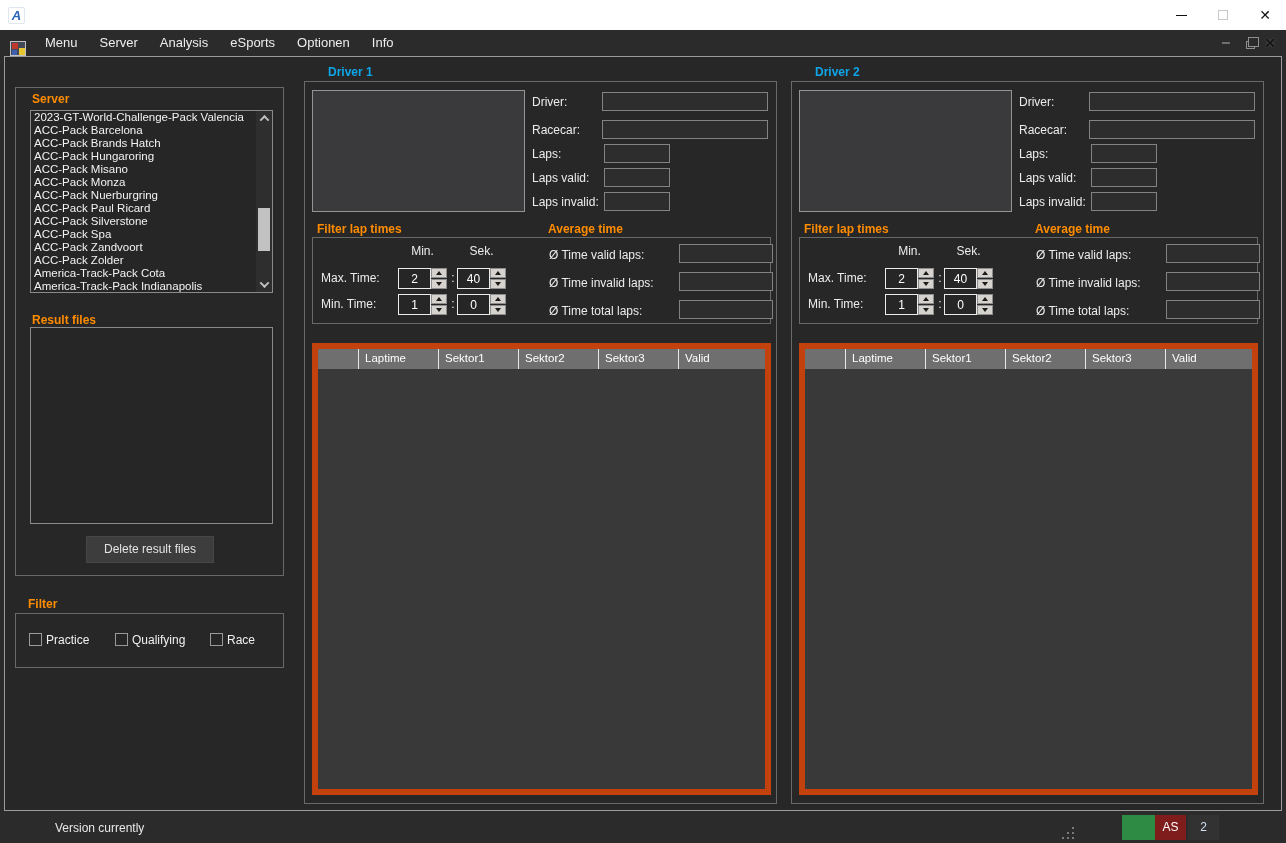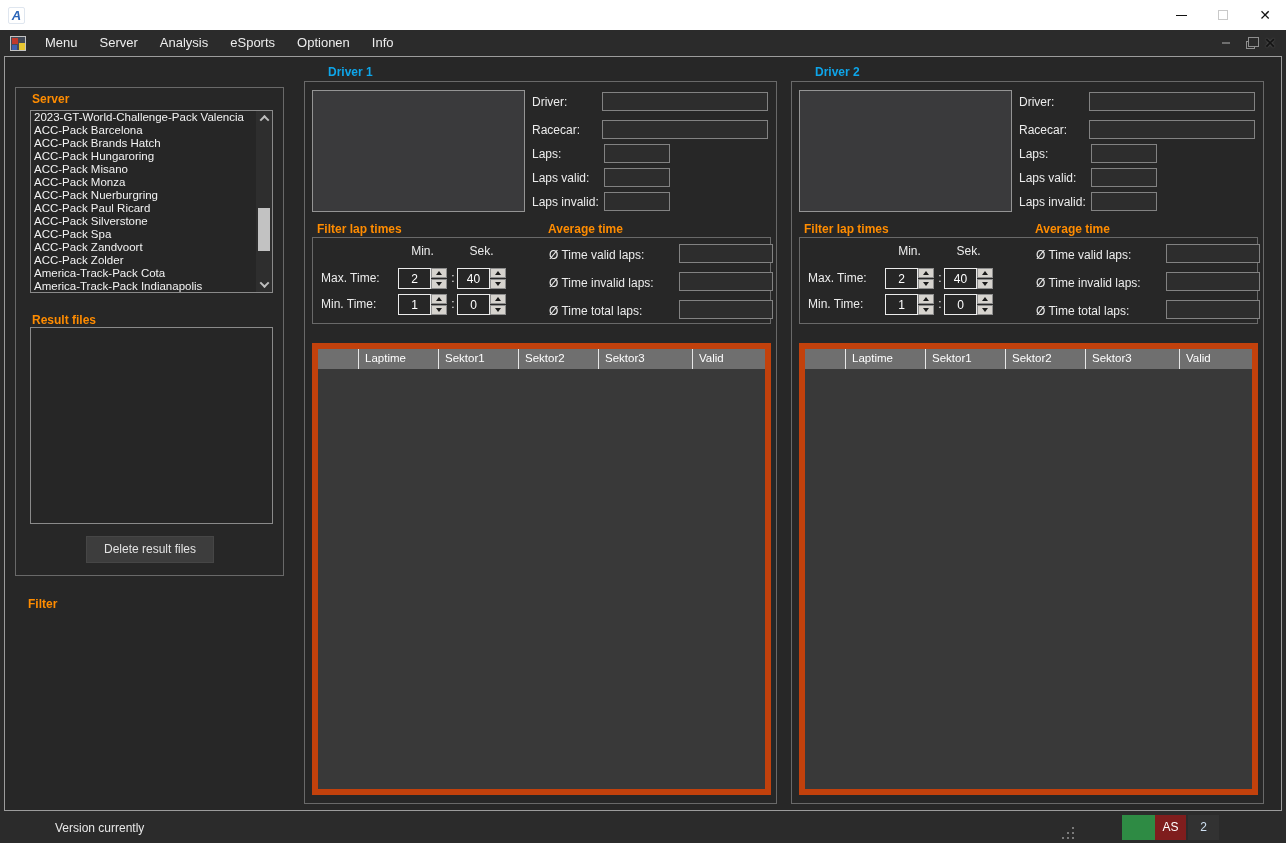--- a/index.html
+++ b/index.html
@@ -16,21 +16,21 @@
     background:#fff; color:#2a64b8; font-weight:bold; font-style:italic;
     font-size:13px; line-height:15px; text-align:center; border-radius:2px; }
   #title-text { font-size:13px; color:#111; white-space:nowrap; }
   .win-btns { margin-left:auto; display:flex; height:100%; }
   .win-btn { width:42px; height:100%; display:flex; align-items:center; justify-content:center; }
   .glyph-min { width:11px; height:1px; background:#111; }
   .glyph-max { width:10px; height:10px; border:1px solid #c9c9c9; }
   .glyph-close { font-size:14px; color:#111; line-height:1; }
   
   #menubar { position:absolute; left:0; top:30px; width:1286px; height:26px;
-    background:#2b2b2b; display:flex; align-items:center; }
+    background:#2b2b2b; display:flex; align-items:flex-end; }
   .form-icon { position:relative; width:16px; height:15px; margin:0 8px 0 10px;
     background:#434a57; border:1px solid #c3c3c3; }
   .form-icon .fi-red { position:absolute; left:1px; top:1px; width:6px; height:6px; background:#c0392b; }
   .form-icon .fi-blue { position:absolute; left:1px; top:8px; width:5px; height:5px; background:#3f5fae; }
   .form-icon .fi-yellow { position:absolute; left:8px; top:6px; width:6px; height:7px; background:#e7c631; }
   .menu-item { padding:0 11px; font-size:13px; color:#ededed; line-height:26px; }
   .mdi-btns { margin-left:auto; display:flex; align-items:center; height:100%; }
   .mdi-btn { width:24px; height:100%; display:flex; align-items:center; justify-content:center; }
   .mdi-min { width:8px; height:2px; background:#6e6e6e; }
   .mdi-restore { position:relative; width:9px; height:8px; border:1px solid #8f8f8f; background:#2b2b2b; margin-top:3px; }
@@ -110,21 +110,21 @@
   .avg-input { position:absolute; left:366px; width:94px; height:19px; background:#2d2d2d;
     border:1px solid #828282; color:#fff; font-size:12px; padding:0 3px;
     font-family:"Liberation Sans", sans-serif; }
   .ai1 { top:6px; } .ai2 { top:34px; } .ai3 { top:62px; }
   .lap-table { position:absolute; left:7px; top:261px; width:459px; height:452px;
     background:#393939; border:6px solid #c2410c; }
   .tbl-header { display:flex; height:20px; background:#6f6f6f; }
   .th-cell { height:20px; line-height:19px; font-size:11.5px; color:#fff; padding-left:6px;
     border-left:1px solid #e6e6e6; overflow:hidden; white-space:nowrap; }
   .th-cell:first-child { border-left:none; padding-left:0; }
-  .th-rowhdr { width:40px; } .th-c { width:80px; } .th-last { flex:1;margin-left:14px; }
+  .th-rowhdr { width:40px; } .th-c { width:80px; } .th-last { flex:1; }
   
   #statusbar { position:absolute; left:0; top:812px; width:1078px; height:31px; background:#2b2b2b; }
   #status-text { position:absolute; left:55px; top:9px; font-size:12px; color:#e8e8e8; }
   .badge { position:absolute; top:3px; width:31px; height:25px; color:#fff; font-size:12px;
     text-align:center; line-height:25px; }
   #badge-ts { left:1122px;padding-left:33px; } #badge-as { left:1155px; } #badge-count { left:1188px; color:#cfe0f2; }
   .grip { position:absolute; right:4px; bottom:4px; width:2px; height:2px; background:#7a7a7a;
     box-shadow:0 -5px #7a7a7a, 0 -10px #7a7a7a, -5px 0 #7a7a7a, -10px 0 #7a7a7a, -5px -5px #7a7a7a; }
 </style>
 </head>
@@ -204,20 +204,34 @@
         </div>
       </div>
       <div class="orange-label" style="left:16px; top:225px;">Result files</div>
       <div id="result-list" class="listbox">
         <div class="list-items"></div>
       </div>
       <div id="delete-btn">Delete result files</div>
     </div>
 
     <div class="orange-label" style="left:23px; top:540px;">Filter</div>
+    <div id="filter-group" class="gbox">
+      <label class="cb-item" style="left:13px;">
+        <span class="cb-box"></span>
+        <span class="cb-label">Practice</span>
+      </label>
+      <label class="cb-item" style="left:99px;">
+        <span class="cb-box"></span>
+        <span class="cb-label">Qualifying</span>
+      </label>
+      <label class="cb-item" style="left:194px;">
+        <span class="cb-box"></span>
+        <span class="cb-label">Race</span>
+      </label>
+    </div>
 
     <div id="driver-panels">
   <section class="driver-panel d0">
     <div class="panel-title">Driver 1</div>
     <div class="panel-box">
       <div class="img-box"></div>
 
       <div class="fld-label l-driver">Driver:</div>
       <input class="fld-input i-driver" value="" style="">
       <div class="fld-label l-racecar">Racecar:</div>

